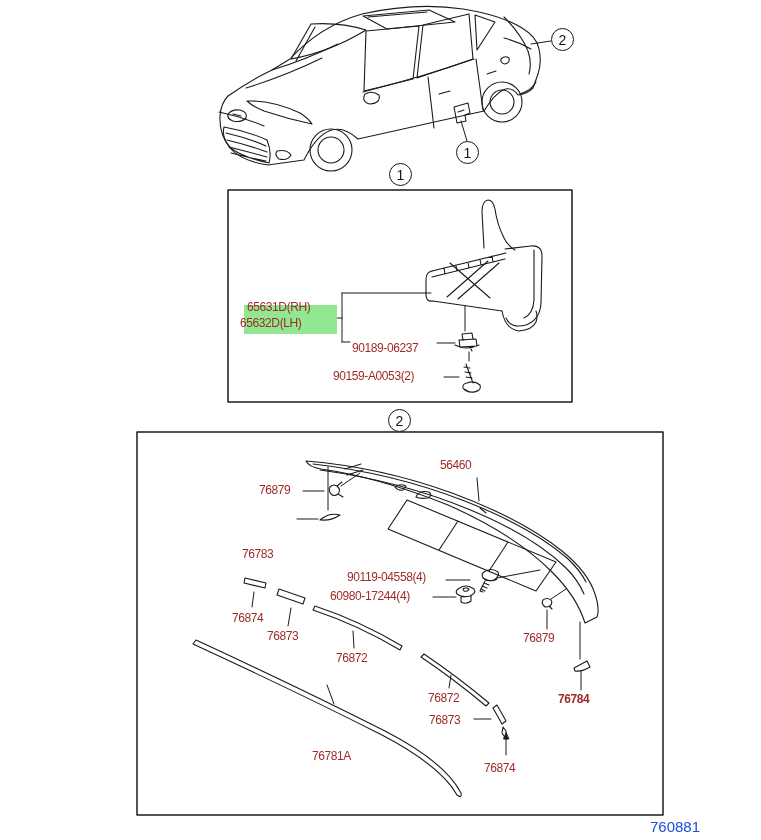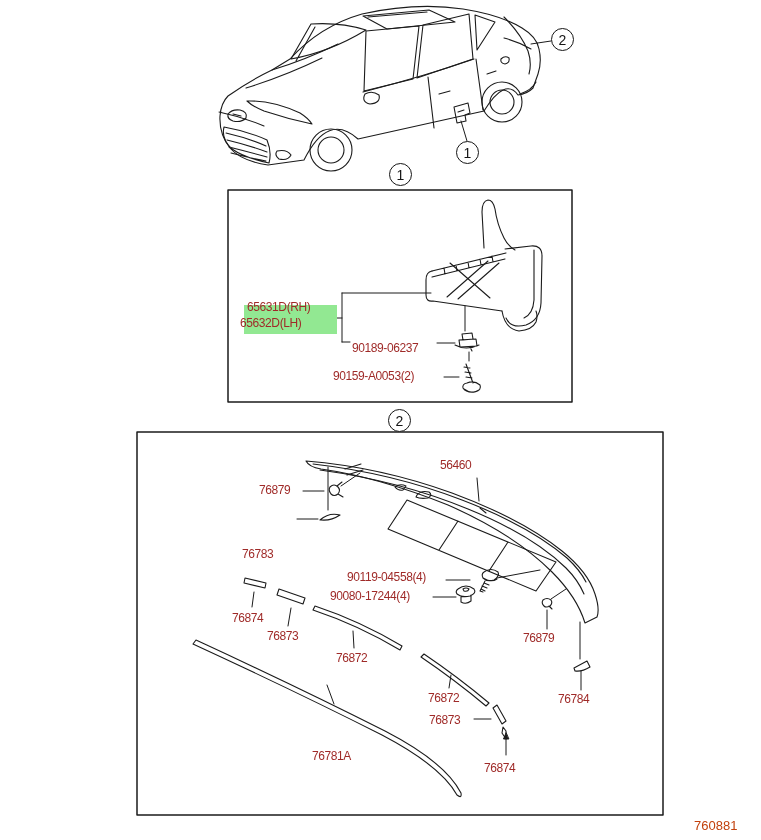--- a/index.html
+++ b/index.html
@@ -5,21 +5,21 @@
   html,body{margin:0;padding:0;background:#fff;}
   #stage{position:relative;width:761px;height:840px;background:#ffffff;overflow:hidden;
          font-family:"Liberation Sans", sans-serif;}
   #art{position:absolute;left:0;top:0;}
   .lbl{position:absolute;white-space:nowrap;font-size:12px;letter-spacing:-0.4px;
        color:#9F2A28;line-height:16px;z-index:3;}
   .co{position:absolute;width:21px;height:21px;border:1.6px solid #161616;border-radius:50%;
       display:flex;align-items:center;justify-content:center;font-size:14px;color:#161616;
       background:#fff;z-index:3;line-height:1;}
   .hl{position:absolute;background:#92E892;z-index:2;}
-  .doc{position:absolute;font-size:13px;color:#c2410c;letter-spacing:0;z-index:3;margin-left:44px;}
+  .doc{position:absolute;font-size:15px;color:#1d4ed8;letter-spacing:0;z-index:3;}
 </style>
 </head>
 <body>
 
 <div id="stage">
 
   <svg id="art" width="761" height="840" viewBox="0 0 761 840" fill="none" stroke="#1b1b1b" stroke-width="1.1" stroke-linecap="round" stroke-linejoin="round">
 
     <g>
       <path d="M533,88 Q527,94 518,95 Q505,77 484,111 L358,139 Q328,112 304,160 L268,165 Q241,161 230,148 Q219,134 220,116 Q221,103 228,96 Q249,81 272,70 L290,59 Q320,26 362,14 Q416,2 463,9 Q501,15 522,28 Q537,37 539,49 Q542,62 538,74 Z"></path>
@@ -140,26 +140,26 @@
   <div class="hl" style="left:244px;top:305px;width:93px;height:29px;"></div>
   <div class="lbl" style="left:247px;top:299px;">65631D(RH)</div>
   <div class="lbl" style="left:240px;top:315px;">65632D(LH)</div>
   <div class="lbl" style="left:352px;top:319px;margin-top:21px;">90189-06237</div>
   <div class="lbl" style="left:333px;top:368px;text-align:center;">90159-A0053(2)</div>
 
   <div class="lbl" style="left:440px;top:457px;">56460</div>
   <div class="lbl" style="left:259px;top:482px;">76879</div>
   <div class="lbl" style="left:242px;top:510px;margin-top:36px;">76783</div>
   <div class="lbl" style="left:347px;top:569px;">90119-04558(4)</div>
-  <div class="lbl" style="left:330px;top:588px;">90080-17244(4)</div>
+  <div class="lbl" style="left:330px;top:588px;">60980-17244(4)</div>
   <div class="lbl" style="left:232px;top:610px;">76874</div>
   <div class="lbl" style="left:267px;top:628px;">76873</div>
   <div class="lbl" style="left:336px;top:650px;">76872</div>
   <div class="lbl" style="left:312px;top:748px;">76781A</div>
   <div class="lbl" style="left:428px;top:690px;">76872</div>
   <div class="lbl" style="left:429px;top:712px;">76873</div>
   <div class="lbl" style="left:484px;top:760px;">76874</div>
   <div class="lbl" style="left:523px;top:630px;">76879</div>
-  <div class="lbl" style="left:558px;top:691px;">76784</div>
+  <div class="lbl" style="left:558px;top:691px;font-weight:bold;">76784</div>
 
   <div class="doc" style="left:650px;top:818px;">760881</div>
 
 </div>
 
 </body></html>

